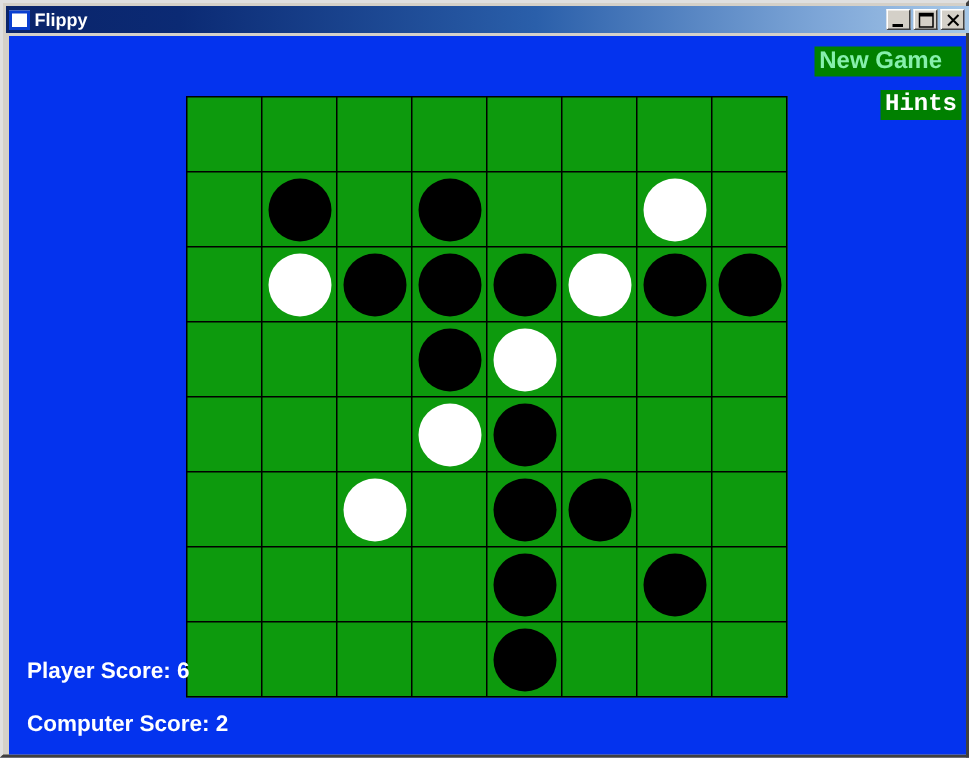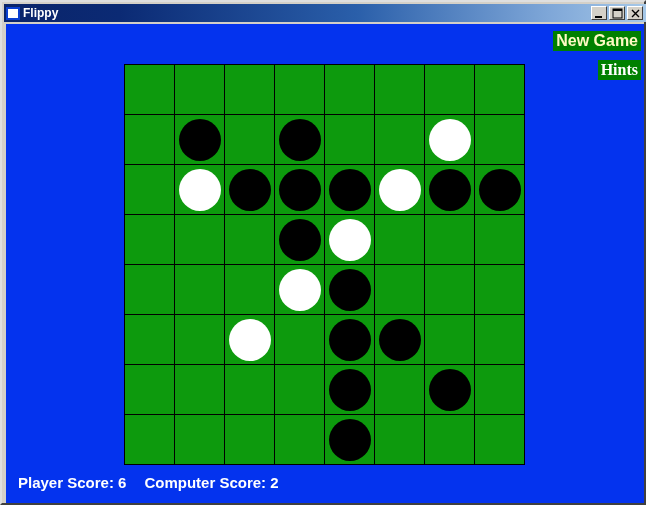--- a/index.html
+++ b/index.html
@@ -89,38 +89,38 @@
     background: #0433ee;
     overflow: hidden;
   }
 
   
   #new-game-button {
     position: absolute;
     right: 3px;
     top: 7px;
     background: #008000;
-    color: #fef9c3;
+    color: #86efac;
     font-size: 16px;
     font-weight: bold;
     font-family: "Liberation Sans", sans-serif;
-    padding: 1px 3px 2px 3px;
+    padding: 1px 13px 2px 3px;
     line-height: 17px;
     white-space: nowrap;
     cursor: default;
   }
   #hints-button {
     position: absolute;
     right: 3px;
     top: 36px;
     background: #008000;
     color: #ffffff;
     font-size: 16px;
     font-weight: bold;
-    font-family: Liberation Serif, serif;
+    font-family: Liberation Mono, monospace;
     padding: 1px 3px 2px 3px;
     line-height: 17px;
     white-space: nowrap;
     cursor: default;
   }
 
   
   #game-board {
     position: absolute;
     left: 118px;
@@ -163,20 +163,21 @@
     left: 12px;
     bottom: 12px;
     color: #ffffff;
     font-size: 15px;
     font-weight: bold;
     font-family: "Liberation Sans", sans-serif;
     white-space: nowrap;
     display: flex;
     align-items: baseline;
     gap: 18px;
+    flex-direction: column;
   }
   #status-bar span { white-space: pre; }
 </style>
 </head>
 <body>
 
 <div id="app-window">
 
   <div id="title-bar">
     <div id="title-icon"></div>

